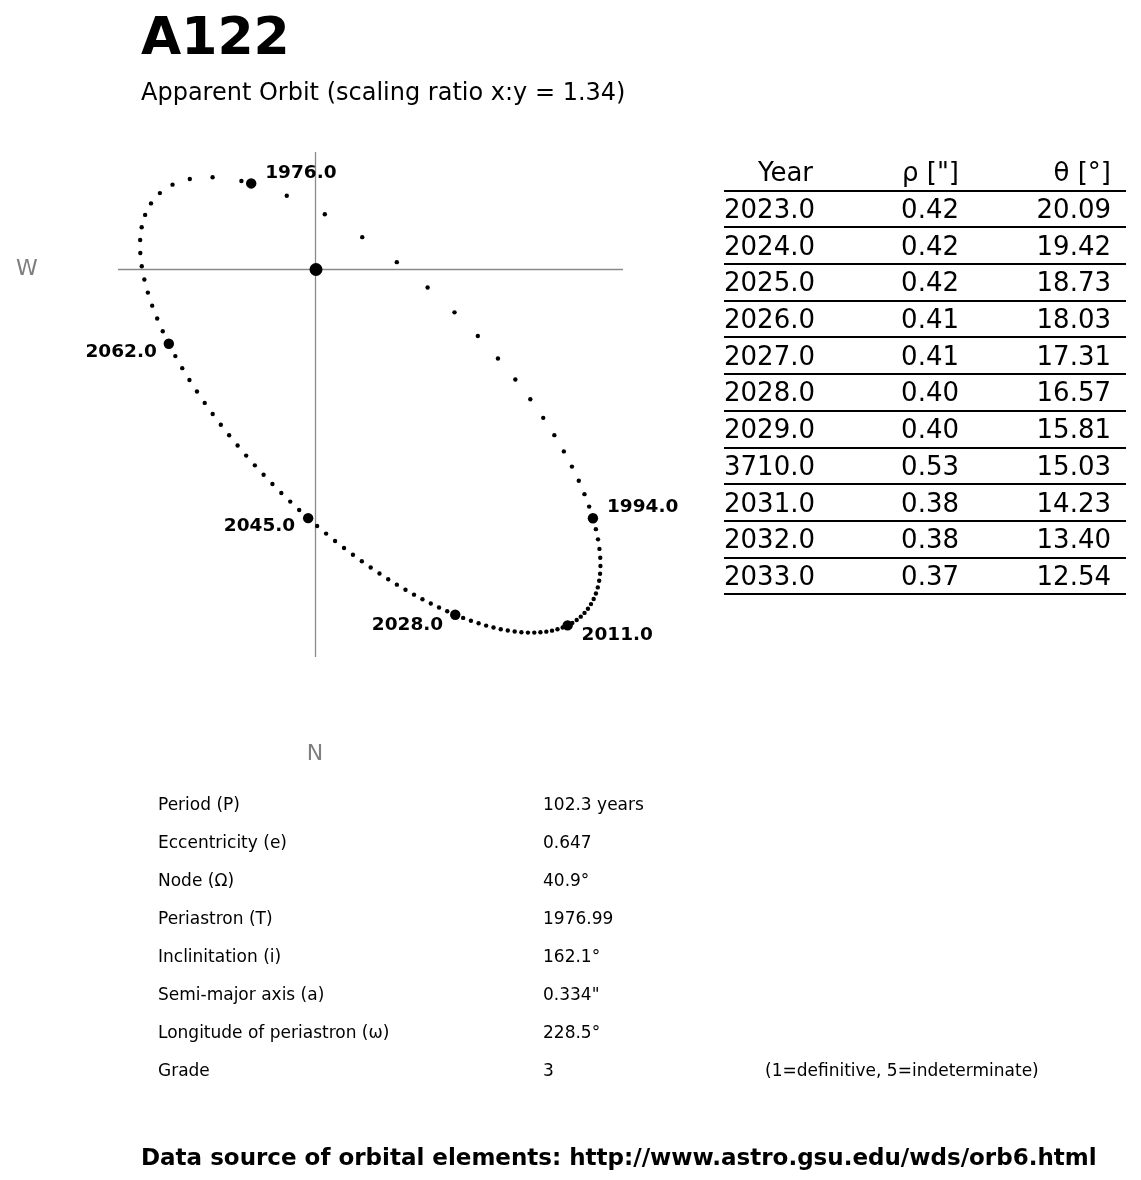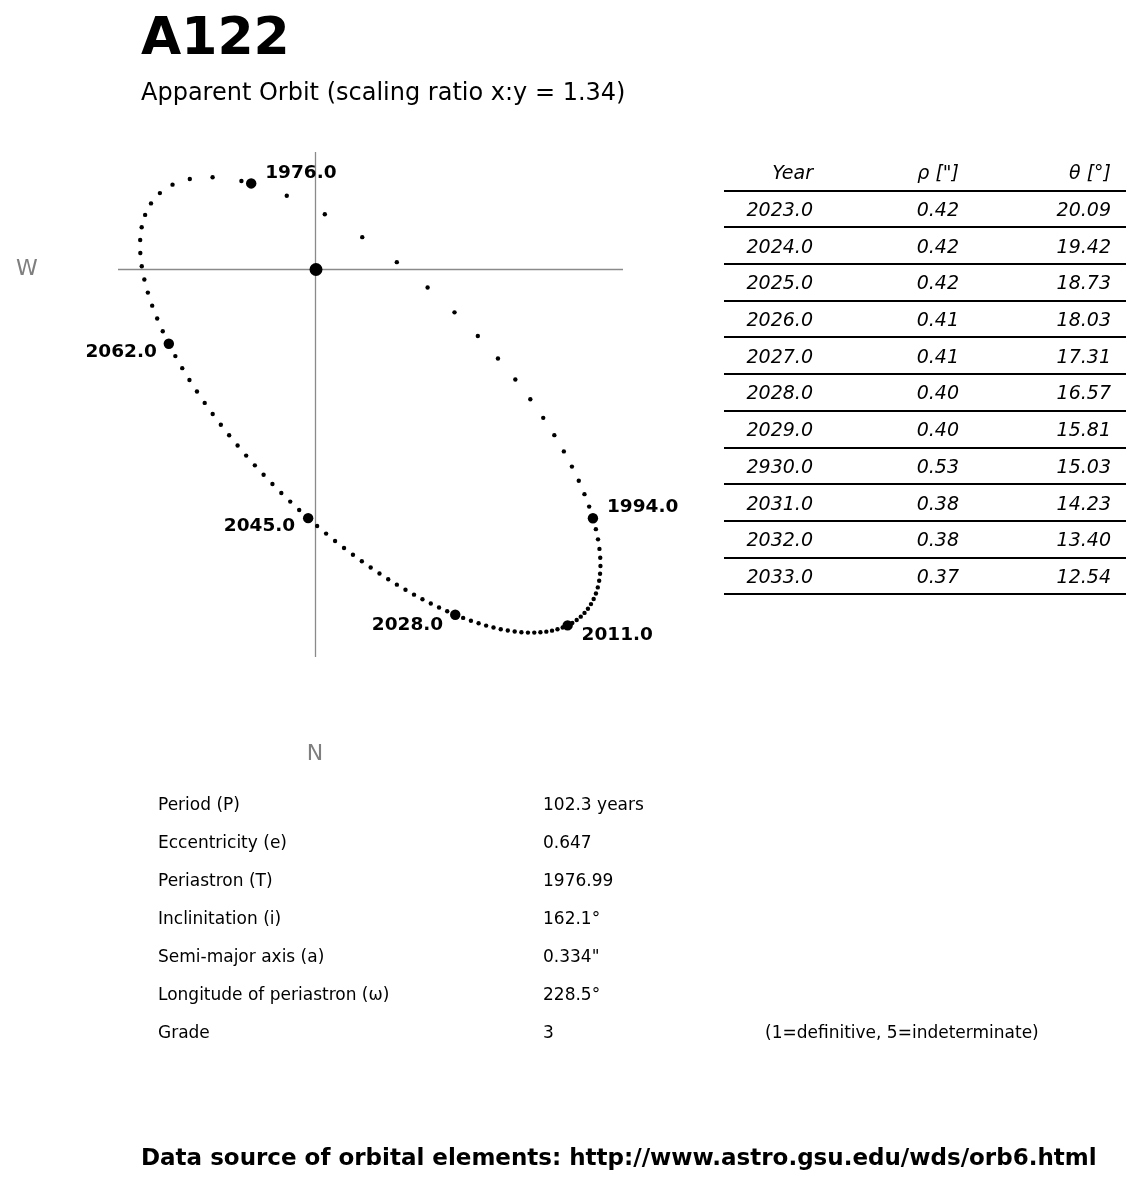--- a/index.html
+++ b/index.html
@@ -18,22 +18,21 @@
   }
   .subtitle{
     position:absolute; left:141px; top:78px;
     font-size:24px;
   }
   svg.orbit{ position:absolute; left:0; top:0; }
 
   
   .ephemeris{
     position:absolute; left:724px; top:155px; width:402px;
-    font-size:19px;
-    font-style:italic;
+    font-size:26px;
   }
   .trow{
     display:flex; align-items:center; height:36.7px;
     border-bottom:2px solid #000;
     padding-right:15px; box-sizing:border-box;
   }
   .tcell{ text-align:right; }
   .tc0{ width:89px; } .tc1{ width:146px; } .tc2{ width:152px; }
 
   
@@ -221,21 +220,21 @@
         <div class="tcell tc0">2028.0</div>
         <div class="tcell tc1">0.40</div>
         <div class="tcell tc2">16.57</div>
       </div>
       <div class="trow">
         <div class="tcell tc0">2029.0</div>
         <div class="tcell tc1">0.40</div>
         <div class="tcell tc2">15.81</div>
       </div>
       <div class="trow">
-        <div class="tcell tc0">2930.0</div>
+        <div class="tcell tc0">3710.0</div>
         <div class="tcell tc1">0.53</div>
         <div class="tcell tc2">15.03</div>
       </div>
       <div class="trow">
         <div class="tcell tc0">2031.0</div>
         <div class="tcell tc1">0.38</div>
         <div class="tcell tc2">14.23</div>
       </div>
       <div class="trow">
         <div class="tcell tc0">2032.0</div>
@@ -254,20 +253,25 @@
         <span class="elabel">Period (P)</span>
         <span class="evalue">102.3 years</span>
         <span class="enote"></span>
       </div>
       <div class="erow">
         <span class="elabel">Eccentricity (e)</span>
         <span class="evalue">0.647</span>
         <span class="enote"></span>
       </div>
       <div class="erow">
+        <span class="elabel">Node (Ω)</span>
+        <span class="evalue">40.9°</span>
+        <span class="enote"></span>
+      </div>
+      <div class="erow">
         <span class="elabel">Periastron (T)</span>
         <span class="evalue">1976.99</span>
         <span class="enote"></span>
       </div>
       <div class="erow">
         <span class="elabel">Inclinitation (i)</span>
         <span class="evalue">162.1°</span>
         <span class="enote"></span>
       </div>
       <div class="erow">

